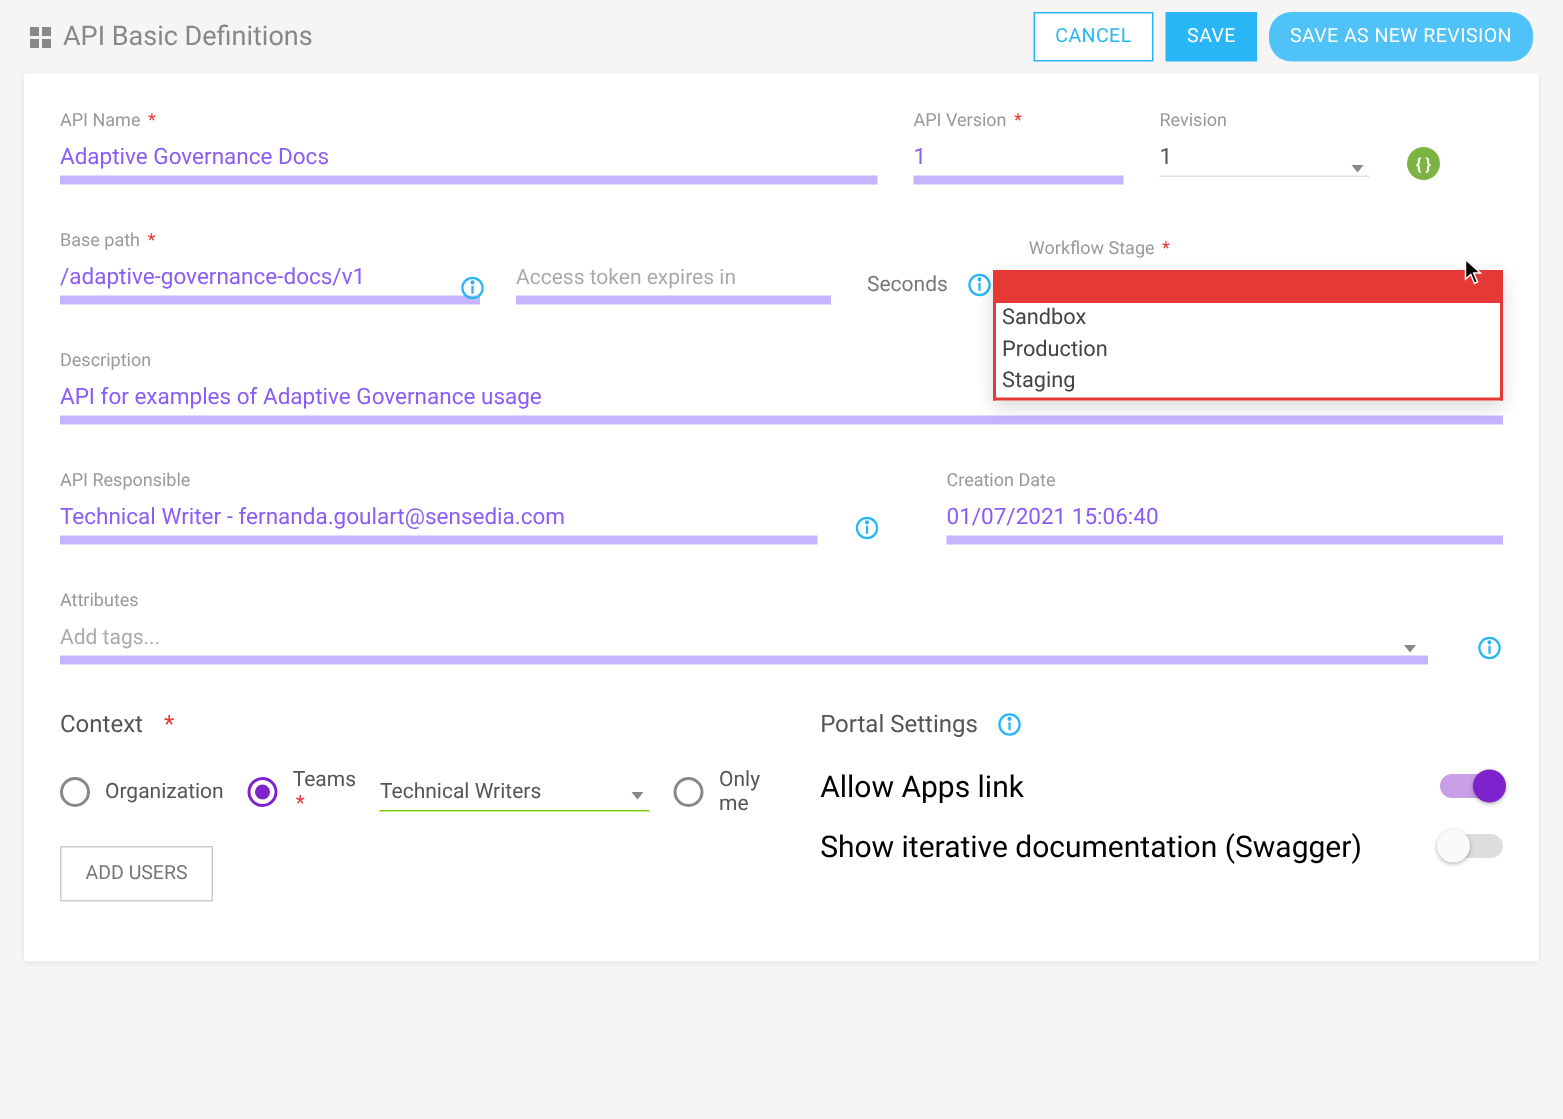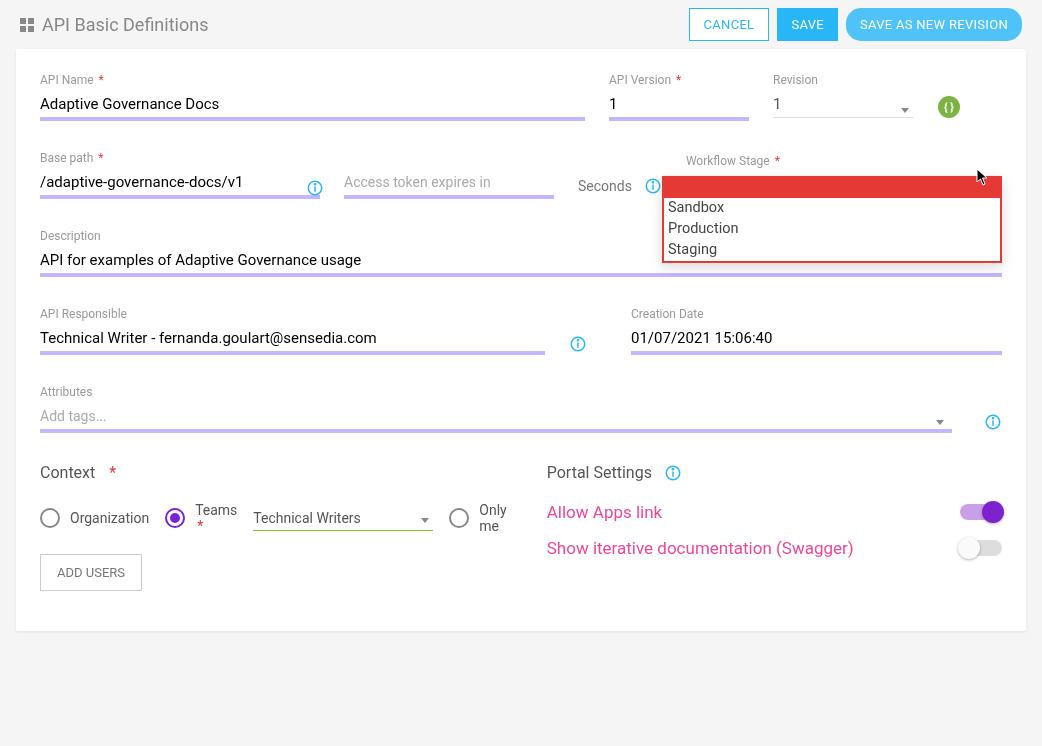--- a/index.html
+++ b/index.html
@@ -91,25 +91,25 @@
       font-size: 12px;
       color: #999;
       margin-bottom: 4px;
     }
     .req {
       color: #e53935;
       margin-left: 2px;
     }
     .text-input {
       border: none;
-      border-bottom: 4px solid #c4b5fd;
+      border-bottom: 6px solid #c4b5fd;
       padding: 4px 0;
       font-size: 15px;
       font-family: inherit;
-      color: #000000;
+      color: #8b5cf6;
       background: transparent;
       width: 100%;
     }
     .text-input::placeholder {
       color: #aaa;
       font-size: 14px;
     }
     .select-input {
       border: none;
       border-bottom: 1px solid #ddd;
@@ -233,22 +233,22 @@
       margin-top: 20px;
       font-family: inherit;
     }
     .portal-row {
       display: flex;
       justify-content: space-between;
       align-items: center;
       margin-bottom: 16px;
     }
     .portal-label {
-      font-size: 17px;
-      color: #ec4899;
+      font-size: 20px;
+      color: #000000;
     }
     .toggle {
       width: 42px;
       height: 16px;
       background: #c99fe8;
       border-radius: 8px;
       position: relative;
       cursor: pointer;
     }
     .toggle-thumb {

